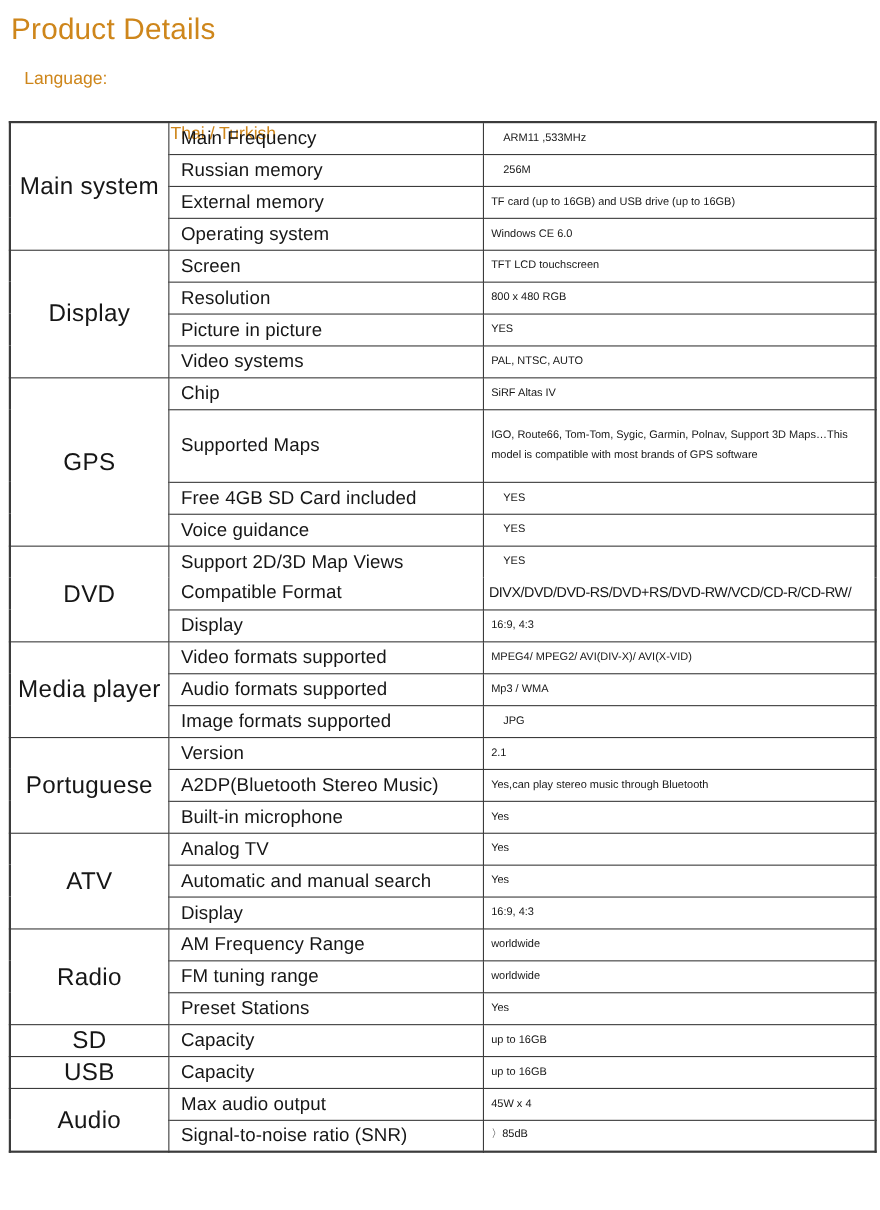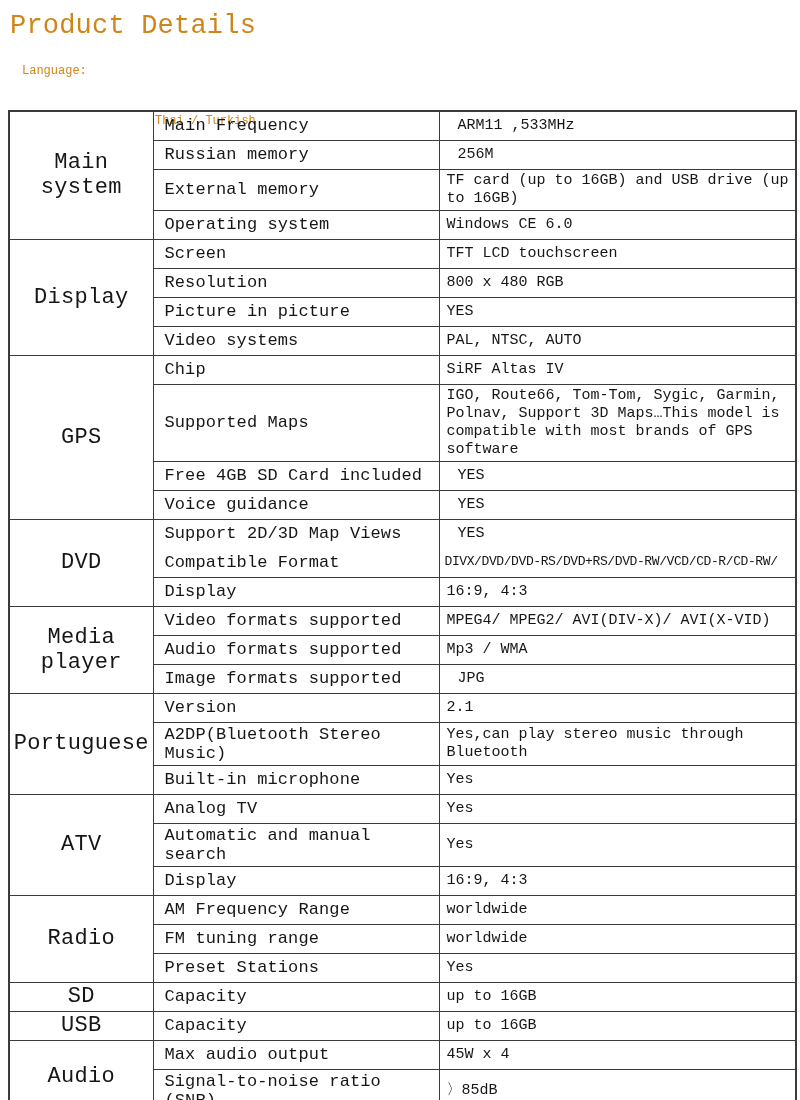--- a/index.html
+++ b/index.html
@@ -8,34 +8,34 @@
     --text: #161616;
   }
   * { box-sizing: border-box; }
   html, body { margin: 0; padding: 0; }
   body {
     width: 800px; height: 1100px;
     background: #ffffff;
     font-family: "Liberation Sans", "DejaVu Sans", sans-serif;
     color: var(--text);
   }
-  #page { position: relative; width: 800px; height: 1100px; overflow: hidden; font-family: Liberation Mono, monospace; }
+  #page { position: relative; width: 800px; height: 1100px; overflow: hidden; }
 
   .page-title {
     position: absolute; left: 10px; top: 11px;
     margin: 0;
     font-size: 27px; font-weight: 400;
     color: var(--accent);
     letter-spacing: 0.2px;
   }
   .language-row {
     position: absolute; left: 22px; top: 59px;
     display: flex; align-items: flex-start;
     color: var(--accent);
-    font-size: 12px;
+    font-size: 16px;
   }
   .lang-label { width: 133px; flex: 0 0 133px; line-height: 25px; }
   .lang-values { line-height: 25px; white-space: pre; }
 
   #spec-table {
     position: absolute; left: 8px; top: 110px;
     width: 787px;
     border-collapse: collapse;
     table-layout: fixed;
     border: 2px solid var(--border);
@@ -57,21 +57,21 @@
     text-align: center;
     padding: 0 2px;
     letter-spacing: 0.3px;
   }
   td.lbl {
     font-size: 17px;
     padding: 2px 4px 2px 11px;
     letter-spacing: 0.1px;
   }
   td.val {
-    font-size: 15px;
+    font-size: 10px;
     padding: 2px 3px 2px 7px;
     white-space: pre-wrap;
     line-height: 18px;
   }
   td.val.indent { padding-left: 18px; }
   td.val.condensed { font-size: 13px; letter-spacing: -0.4px; padding-left: 5px; }
   td.nb { border-bottom: none !important; }
   td.nt { border-top: none !important; }
 </style>
 </head>

